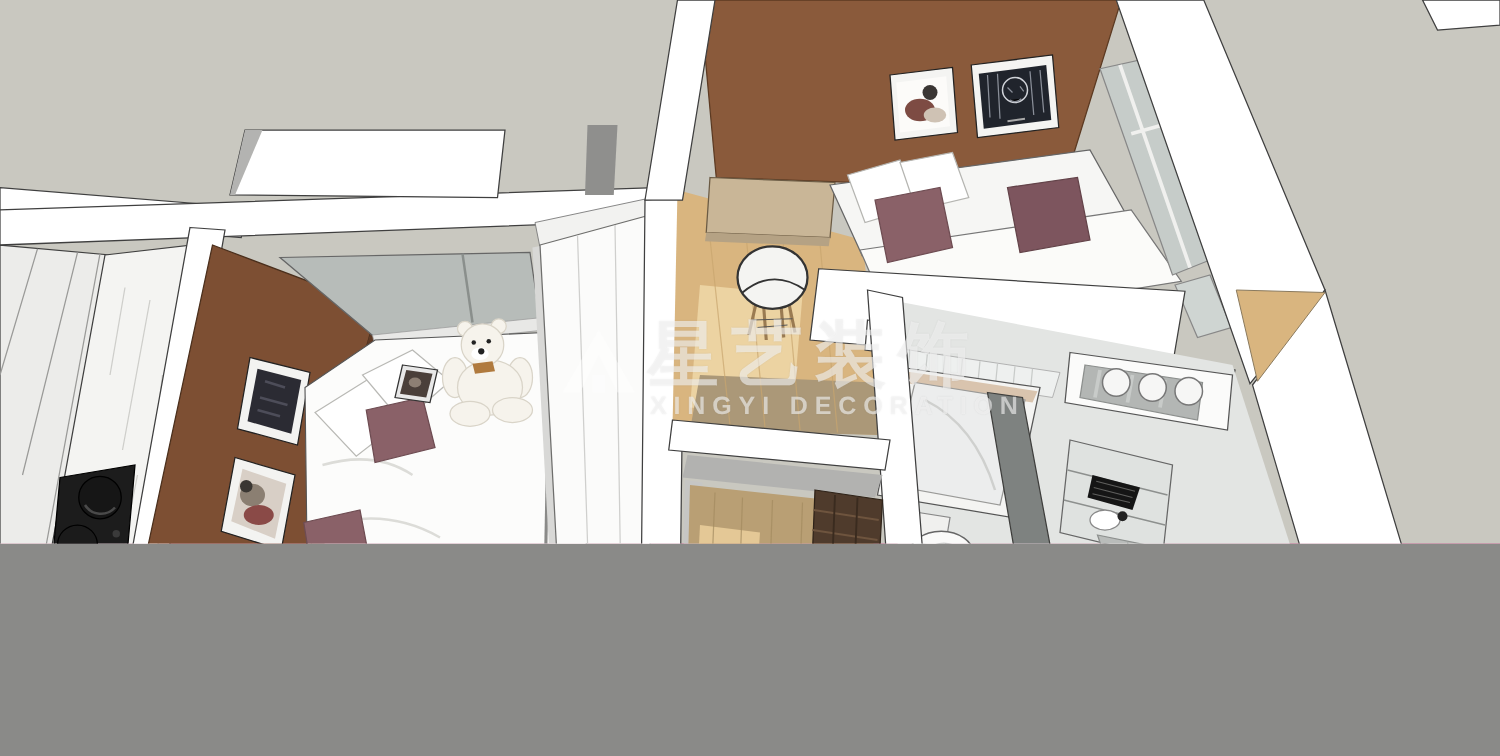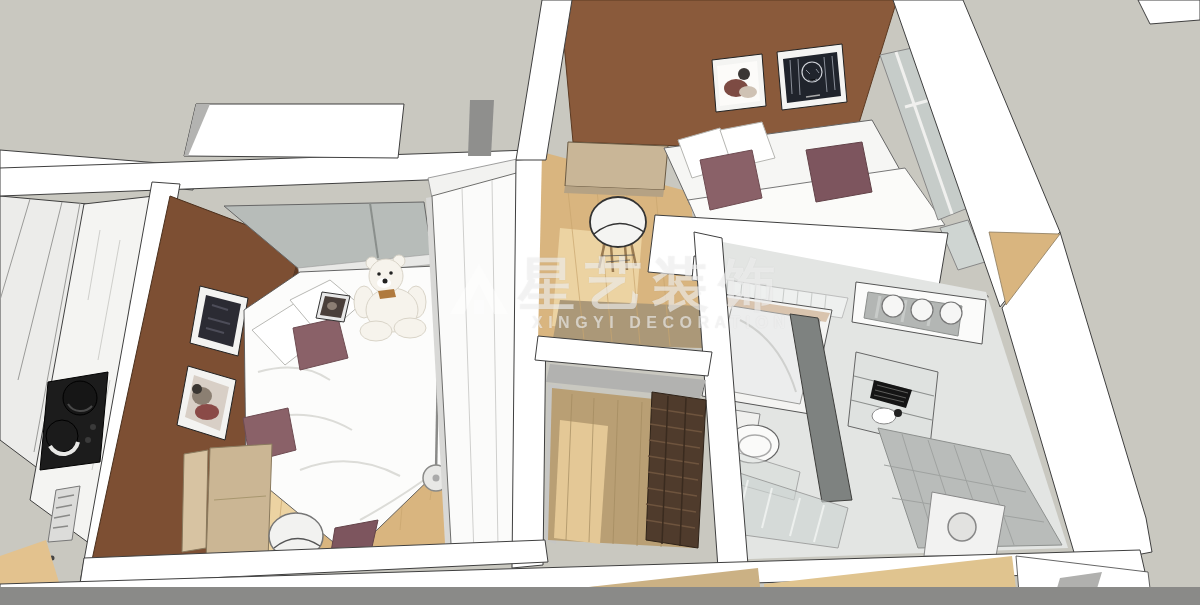--- a/index.html
+++ b/index.html
@@ -1,26 +1,26 @@
 <!DOCTYPE html>
 <html><head>
 <meta charset="utf-8">
 <style>
   html,body{margin:0;padding:0;background:#8a8a88;font-family:"Liberation Sans", sans-serif;}
-  .stage{position:relative;width:1200px;height:587px;overflow:hidden;background:#ec4899;}
+  .stage{position:relative;width:1200px;height:435px;overflow:hidden;background:#ec4899;}
   .stage svg{position:absolute;left:0;top:0;display:block;}
   .wall{fill:#ffffff;stroke:#3f3f3f;stroke-width:1;}
   .watermark{position:absolute;left:446px;top:256px;width:360px;height:96px;
     color:rgba(255,255,255,0.55);pointer-events:none;
     text-shadow:0 0 1px rgba(140,140,140,0.25);}
   .wm-logo{position:absolute;left:2px;top:10px;width:66px;height:64px;opacity:.8;}
   .wm-cn{position:absolute;left:72px;top:0px;font-size:57px;font-weight:bold;
     letter-spacing:10px;line-height:1;white-space:nowrap;}
-  .wm-en{position:absolute;left:74px;top:58px;font-size:16px;font-weight:bold;
-    letter-spacing:5.5px;white-space:nowrap;margin-left:12px;}
+  .wm-en{position:absolute;left:74px;top:58px;font-size:20px;font-weight:bold;
+    letter-spacing:5.5px;white-space:nowrap;}
 </style>
 </head>
 <body>
 
 <div class="stage">
 <svg width="1200" height="605" viewBox="0 0 1200 605" xmlns="http://www.w3.org/2000/svg">
 
   <rect x="0" y="0" width="1200" height="605" fill="#c9c8c0"></rect>
   <polygon points="0,248 18,260 0,430" fill="#9a9a98"></polygon>
 

